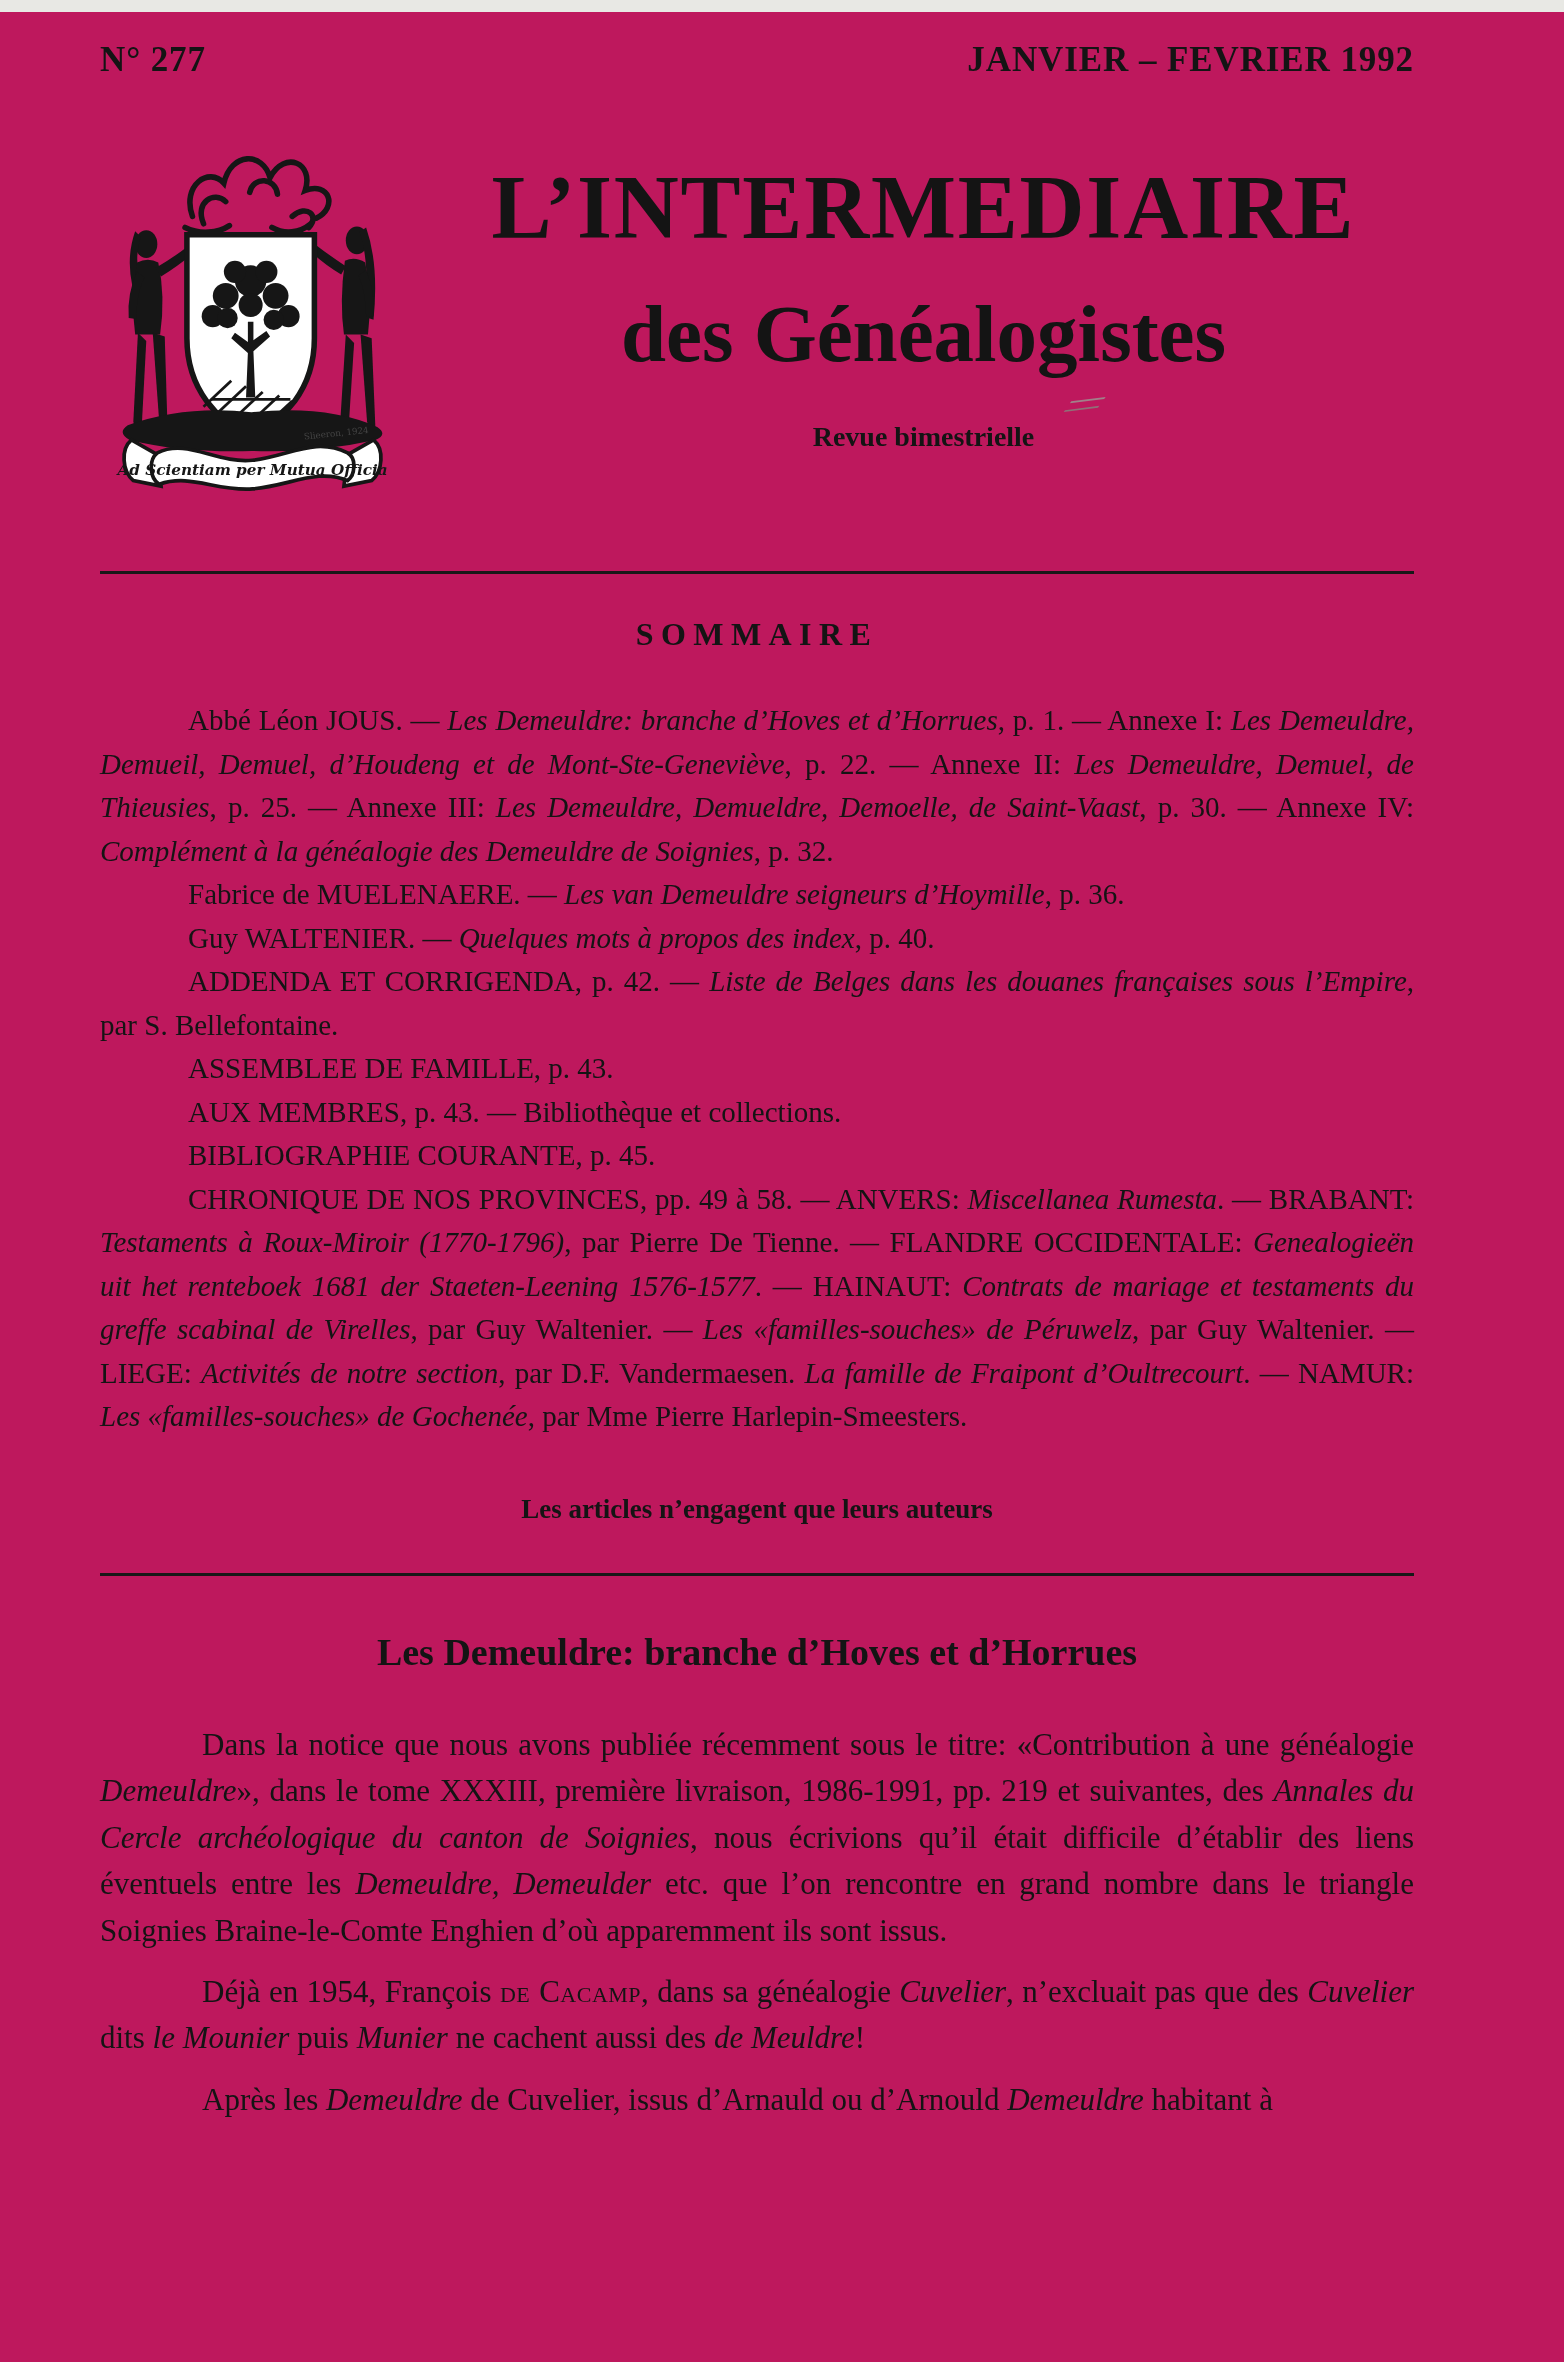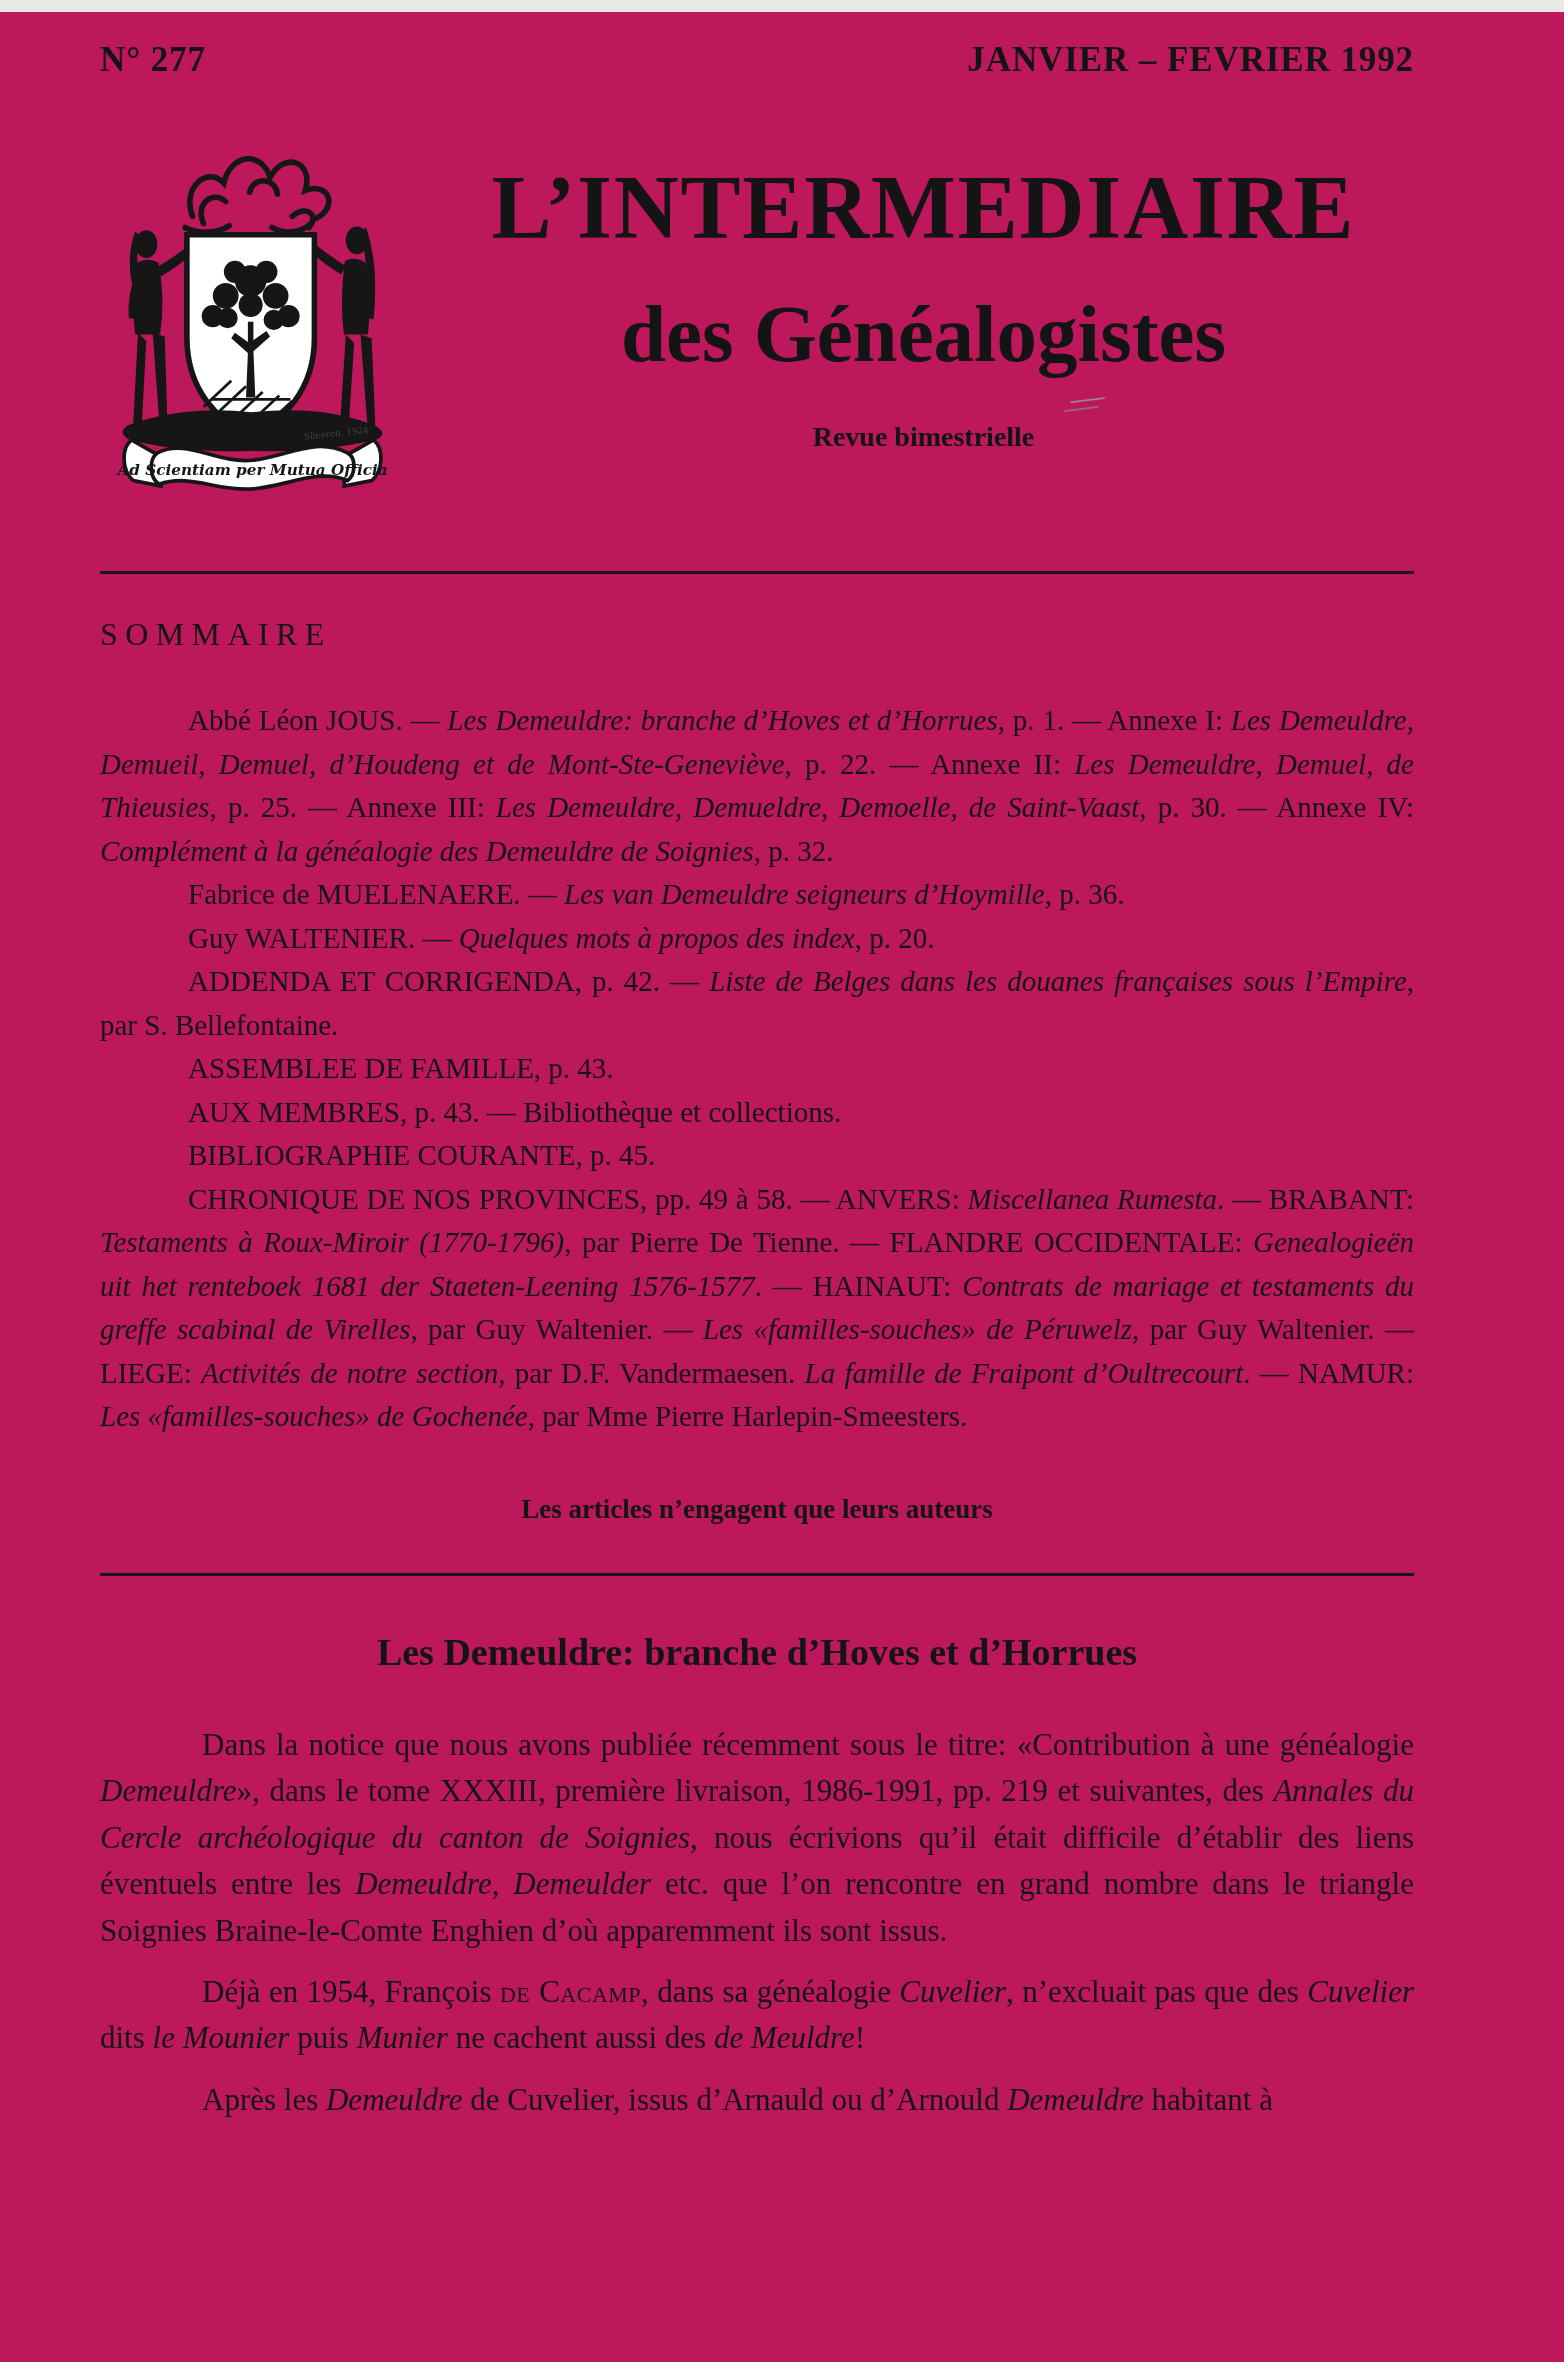--- a/index.html
+++ b/index.html
@@ -30,22 +30,22 @@
   .smudge{
     position:absolute;right:314px;margin-top:24px;
     width:31px;height:7.4px;
     border-top:2.8px solid #9a9a94;border-bottom:2.8px solid #85857e;
     transform:skewX(-40deg) rotate(-8deg);opacity:.8;
   }
   .rule{border-top:3.7px solid #181818;margin-top:35px;height:0;}
   .rule2{margin-top:48px;}
   
   .sommaire-h{
-    margin:42px 0 0 0;text-align:left;
-    font-size:32px;font-weight:normal;letter-spacing:7.4px;
+    margin:42px 0 0 0;text-align:center;
+    font-size:32px;font-weight:bold;letter-spacing:7.4px;
   }
   .sommaire{margin-top:46px;}
   .sommaire p{
     margin:0;font-size:29px;line-height:1.5;
     text-align:justify;text-indent:88px;
   }
   .disclaimer{margin-top:55px;text-align:center;font-size:27px;font-weight:bold;}
   .article-title{margin:54px 0 0 0;text-align:center;font-size:38px;font-weight:bold;}
   .article-body{margin-top:48px;}
   .article-body p{
@@ -144,21 +144,21 @@
     </div>
   </section>
 
   <div class="rule"></div>
 
   <h2 class="sommaire-h">SOMMAIRE</h2>
 
   <section class="sommaire">
     <p><span class="run-r">Abbé Léon JOUS. — </span><span class="run-i">Les Demeuldre: branche d’Hoves et d’Horrues</span><span class="run-r">, p. 1. — Annexe I: </span><span class="run-i">Les Demeuldre, Demueil, Demuel, d’Houdeng et de Mont-Ste-Geneviève</span><span class="run-r">, p. 22. — Annexe II: </span><span class="run-i">Les Demeuldre, Demuel, de Thieusies</span><span class="run-r">, p. 25. — Annexe III: </span><span class="run-i">Les Demeuldre, Demueldre, Demoelle, de Saint-Vaast</span><span class="run-r">, p. 30. — Annexe IV: </span><span class="run-i">Complément à la généalogie des Demeuldre de Soignies</span><span class="run-r">, p. 32.</span></p>
     <p><span class="run-r">Fabrice de MUELENAERE. — </span><span class="run-i">Les van Demeuldre seigneurs d’Hoymille</span><span class="run-r">, p. 36.</span></p>
-    <p><span class="run-r">Guy WALTENIER. — </span><span class="run-i">Quelques mots à propos des index</span><span class="run-r">, p. 20.</span></p>
+    <p><span class="run-r">Guy WALTENIER. — </span><span class="run-i">Quelques mots à propos des index</span><span class="run-r">, p. 40.</span></p>
     <p><span class="run-r">ADDENDA ET CORRIGENDA, p. 42. — </span><span class="run-i">Liste de Belges dans les douanes françaises sous l’Empire</span><span class="run-r">, par S. Bellefontaine.</span></p>
     <p><span class="run-r">ASSEMBLEE DE FAMILLE, p. 43.</span></p>
     <p><span class="run-r">AUX MEMBRES, p. 43. — Bibliothèque et collections.</span></p>
     <p><span class="run-r">BIBLIOGRAPHIE COURANTE, p. 45.</span></p>
     <p><span class="run-r">CHRONIQUE DE NOS PROVINCES, pp. 49 à 58. — ANVERS: </span><span class="run-i">Miscellanea Rumesta</span><span class="run-r">. — BRABANT: </span><span class="run-i">Testaments à Roux-Miroir (1770-1796)</span><span class="run-r">, par Pierre De Tienne. — FLANDRE OCCIDENTALE: </span><span class="run-i">Genealogieën uit het renteboek 1681 der Staeten-Leening 1576-1577</span><span class="run-r">. — HAINAUT: </span><span class="run-i">Contrats de mariage et testaments du greffe scabinal de Virelles</span><span class="run-r">, par Guy Waltenier. — </span><span class="run-i">Les «familles-souches» de Péruwelz</span><span class="run-r">, par Guy Waltenier. — LIEGE: </span><span class="run-i">Activités de notre section</span><span class="run-r">, par D.F. Vandermaesen. </span><span class="run-i">La famille de Fraipont d’Oultrecourt</span><span class="run-r">. — NAMUR: </span><span class="run-i">Les «familles-souches» de Gochenée</span><span class="run-r">, par Mme Pierre Harlepin-Smeesters.</span></p>
   </section>
 
   <div class="disclaimer">Les articles n’engagent que leurs auteurs</div>
 
   <div class="rule rule2"></div>

